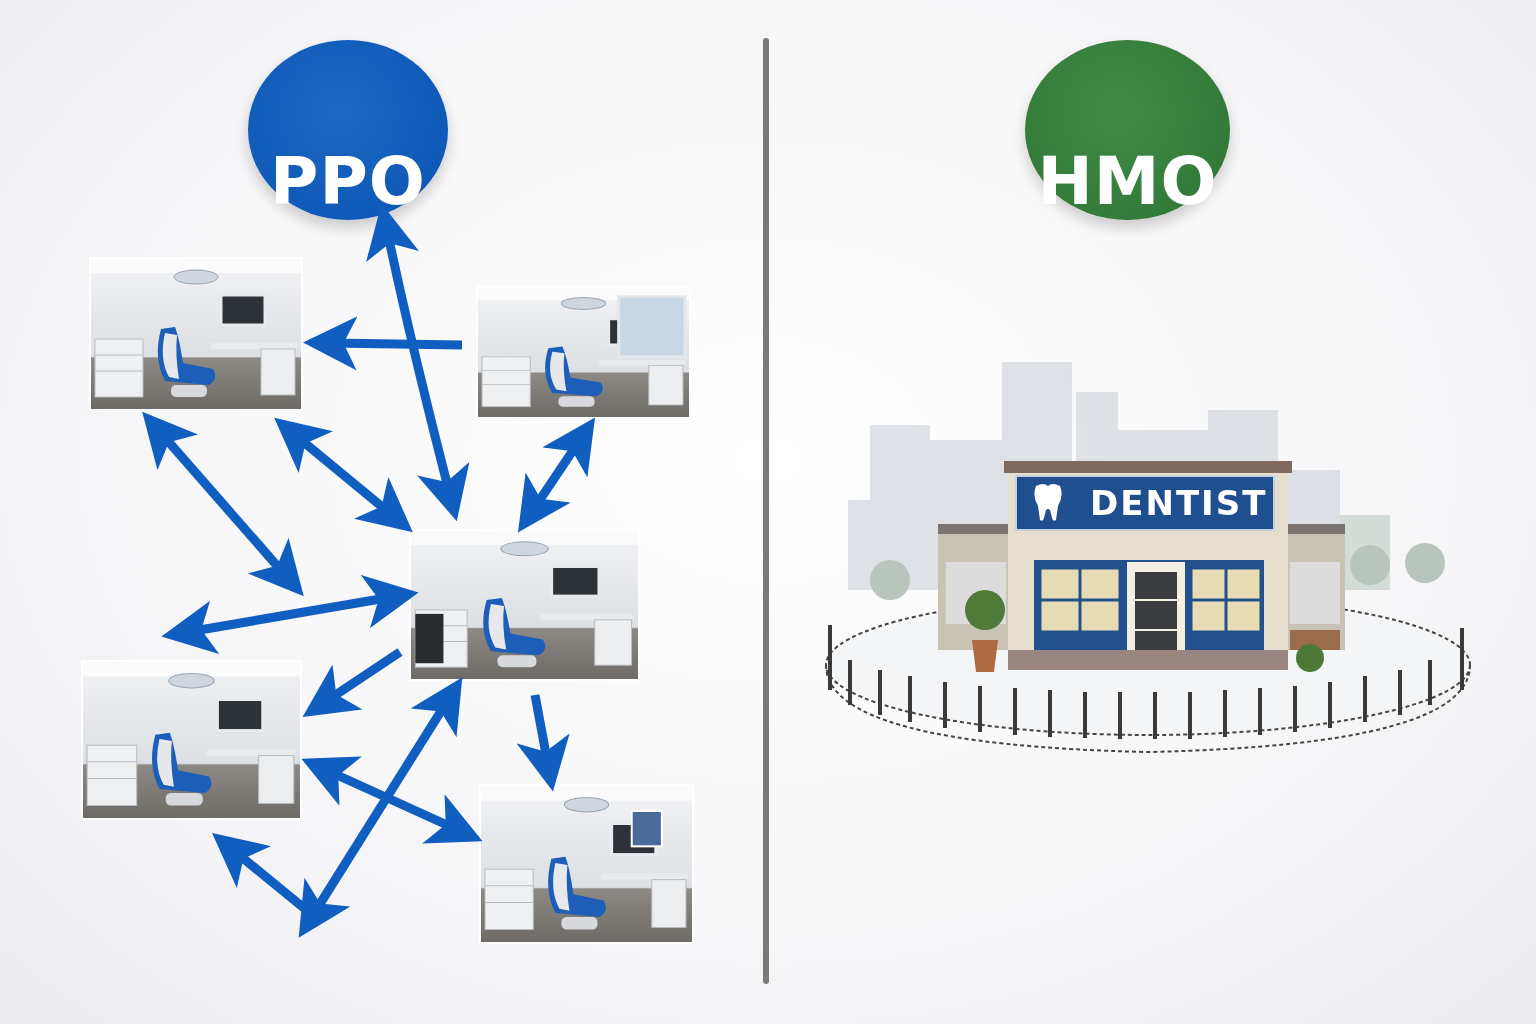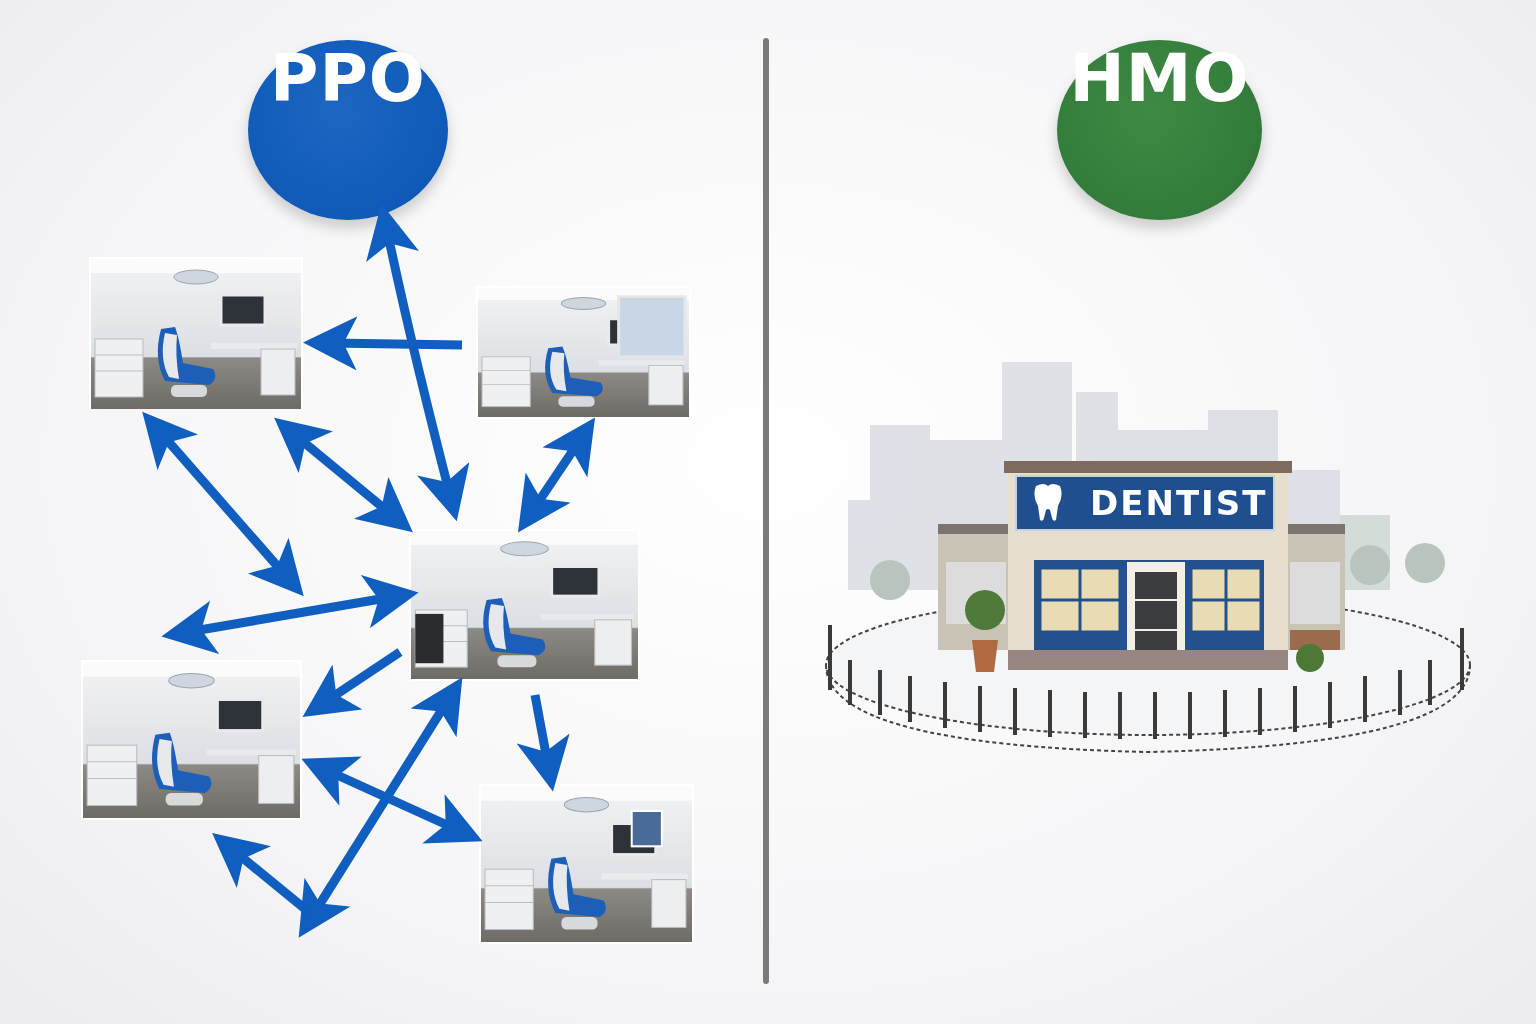--- a/index.html
+++ b/index.html
@@ -1,20 +1,20 @@
 <!DOCTYPE html>
 <html><head>
 <meta charset="utf-8">
 <style>
   html,body{margin:0;padding:0;}
   body{width:1536px;height:1024px;overflow:hidden;background:radial-gradient(ellipse at 50% 45%,#ffffff 0%,#f6f6f8 60%,#ececef 100%);font-family:"DejaVu Sans","Liberation Sans",sans-serif;position:relative;}
   .divider{position:absolute;left:763px;top:38px;width:6px;height:946px;background:#7a7a7a;border-radius:3px;}
-  .badge{position:absolute;border-radius:50%;display:flex;align-items:flex-start;justify-content:center;color:#fff;font-weight:bold;font-size:66px;letter-spacing:1px;box-shadow:0 8px 14px rgba(0,0,0,0.18);}
+  .badge{position:absolute;border-radius:50%;display:flex;align-items:flex-end;justify-content:center;color:#fff;font-weight:bold;font-size:66px;letter-spacing:1px;box-shadow:0 8px 14px rgba(0,0,0,0.18);}
   .badge-ppo{left:248px;top:40px;width:200px;height:180px;background:radial-gradient(circle at 45% 40%,#1d67c2 0%,#0f5ab8 70%,#0c4ea3 100%);}
-  .badge-hmo{left:1057px;top:40px;width:205px;height:180px;background:radial-gradient(circle at 45% 40%,#3f8a45 0%,#337b3a 70%,#2b6c32 100%);}
+  .badge-hmo{left:1025px;top:40px;width:205px;height:180px;background:radial-gradient(circle at 45% 40%,#3f8a45 0%,#337b3a 70%,#2b6c32 100%);}
   svg{position:absolute;left:0;top:0;}
   .sign-text{font-family:"DejaVu Sans",sans-serif;font-weight:bold;}
 </style>
 </head>
 <body>
 
 <div class="divider"></div>
 
 <div class="badge badge-ppo">
     <span>PPO</span>

